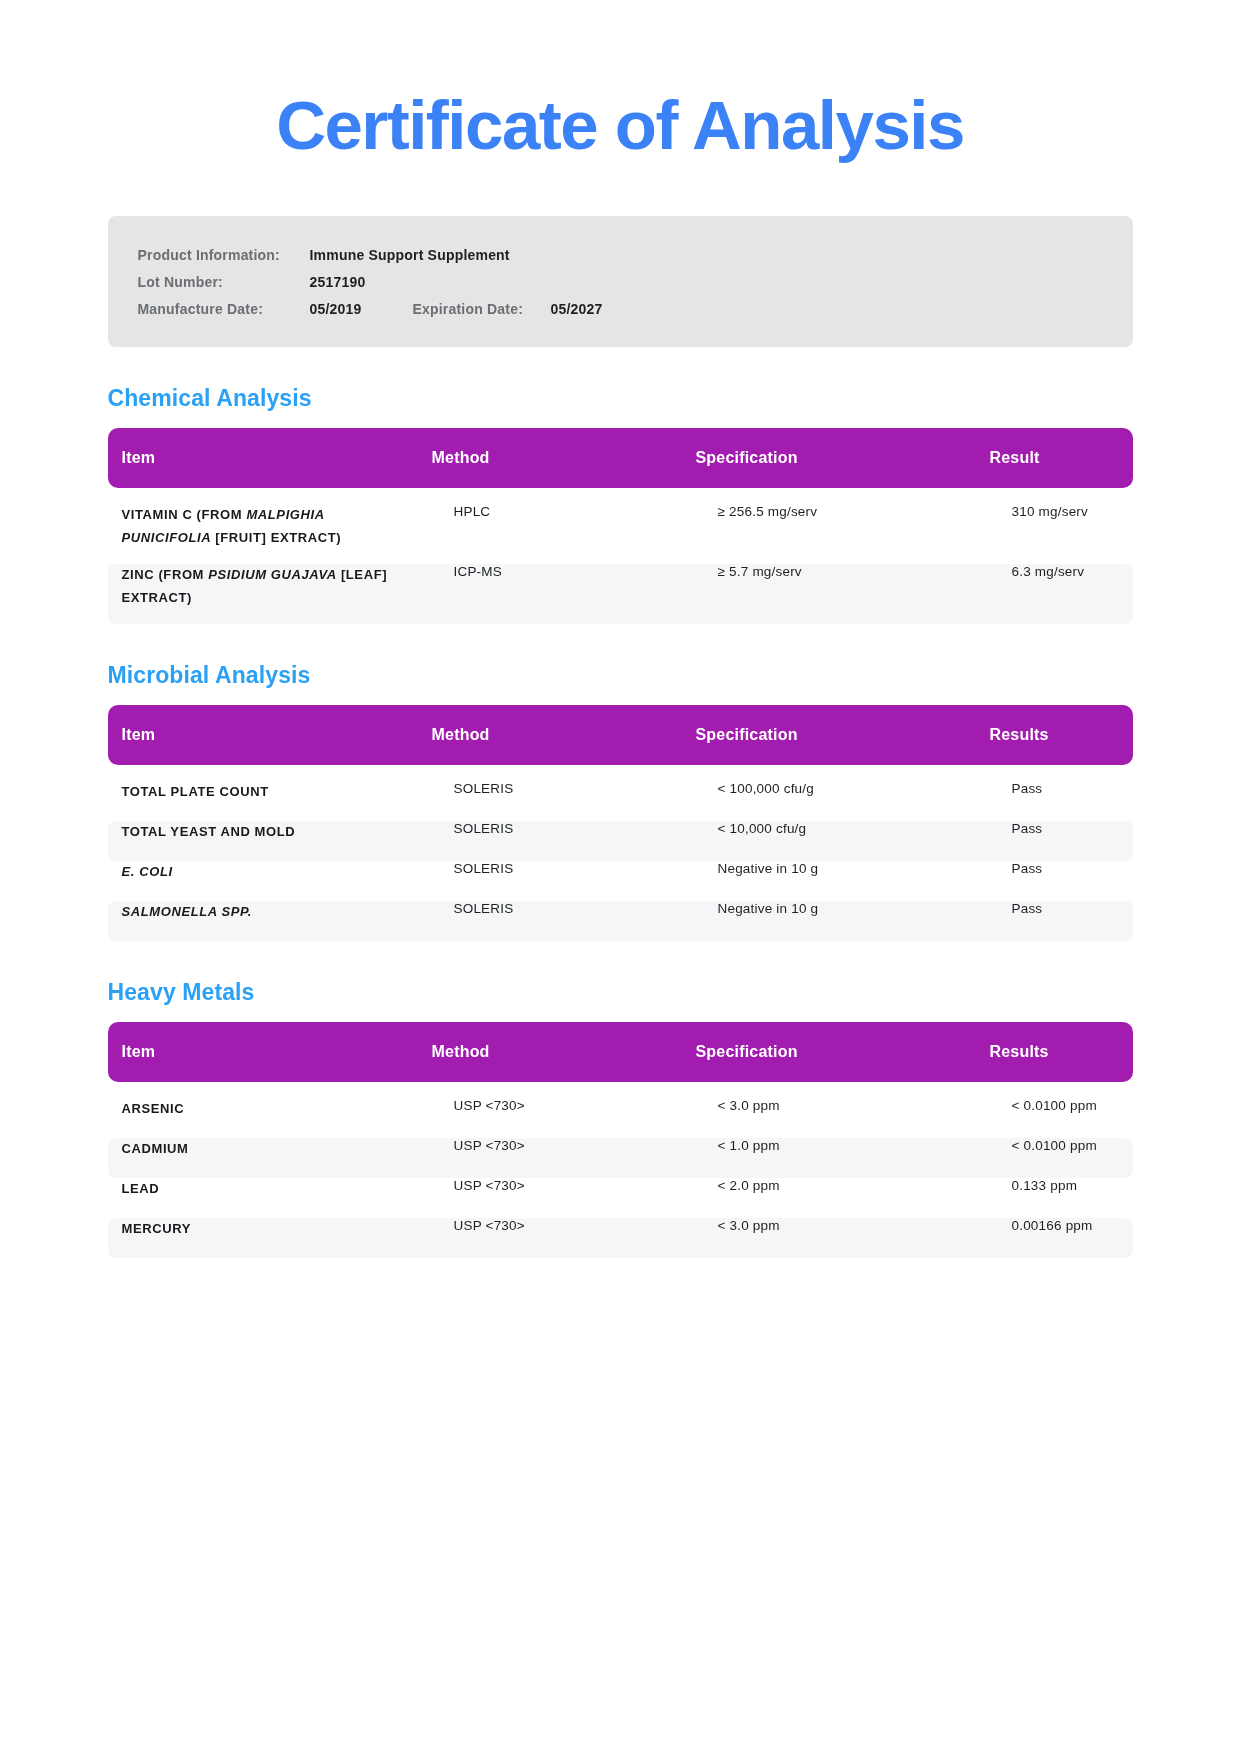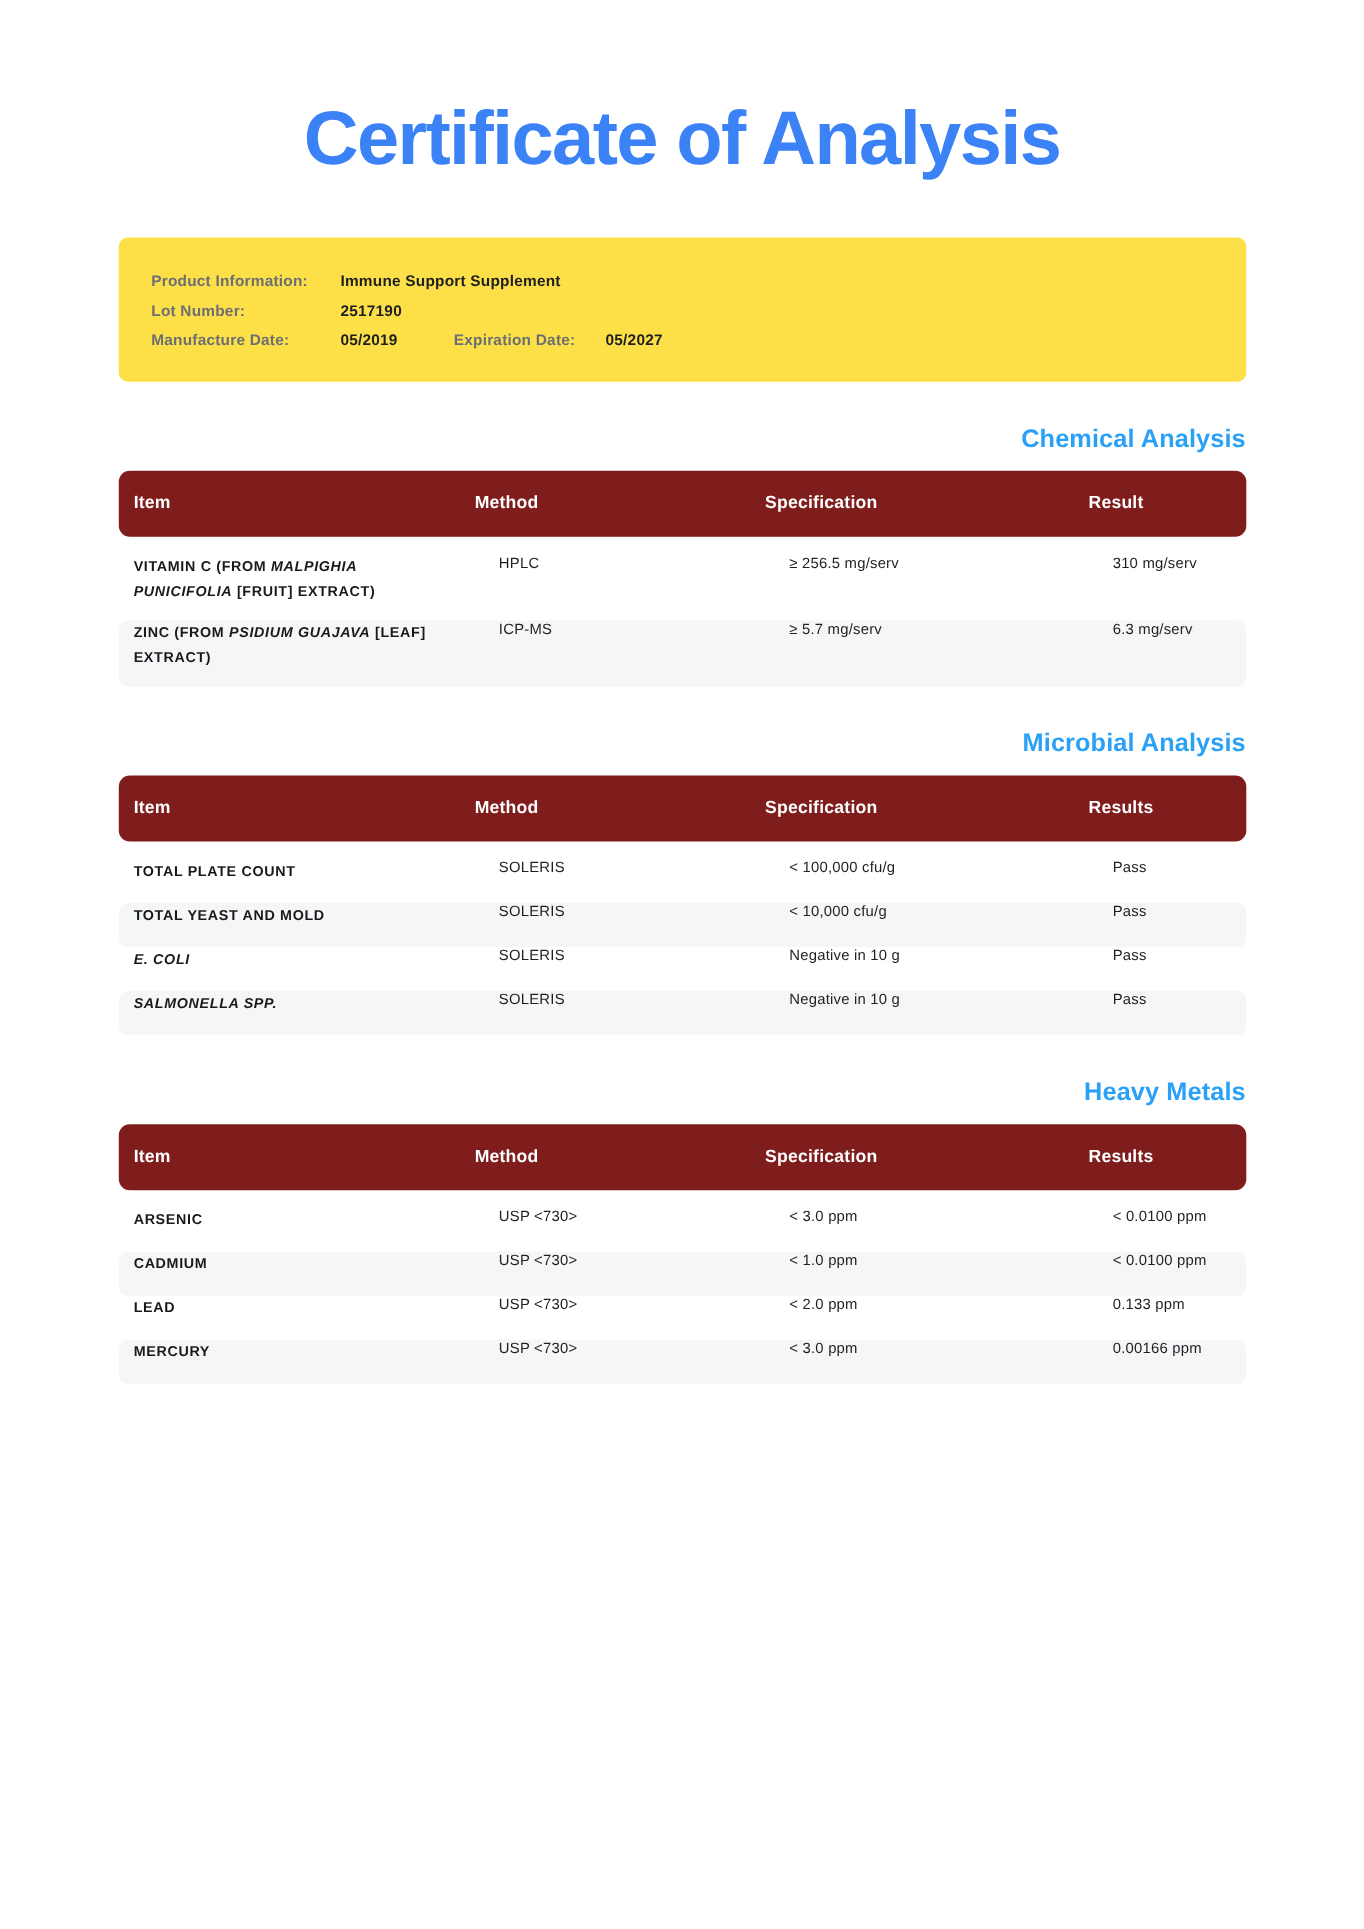--- a/index.html
+++ b/index.html
@@ -22,21 +22,21 @@
   .doc-title {
     margin: 0 0 54px 0;
     text-align: center;
     font-size: 69px;
     line-height: 1.05;
     font-weight: 800;
     letter-spacing: -1.5px;
     color: #3b82f6;
   }
   .info-box {
-    background: #fde047;
+    background: #e5e5e5;
     border-radius: 8px;
     padding: 26px 30px 24px 30px;
   }
   .info-row {
     display: flex;
     align-items: baseline;
     line-height: 27px;
     font-size: 14px;
   }
   .info-label {
@@ -48,28 +48,28 @@
     color: #1d1f21;
     font-weight: 700;
     letter-spacing: 0.2px;
   }
   .w-label1 { width: 172px; flex: none; }
   .w-value1 { width: 103px; flex: none; }
   .w-label2 { width: 138px; flex: none; }
 
   .section-title {
     margin: 38px 0 16px 0;
-    text-align: right;
+    text-align: left;
     font-size: 23px;
     font-weight: 700;
     letter-spacing: 0.1px;
     color: #2aa0f6;
   }
   .thead {
-    background: #7f1d1d;
+    background: #a21caf;
     border-radius: 10px;
     height: 60px;
     display: flex;
     align-items: center;
     margin-bottom: 16px;
   }
   .thead .cell {
     color: #ffffff;
     font-size: 16px;
     font-weight: 700;

